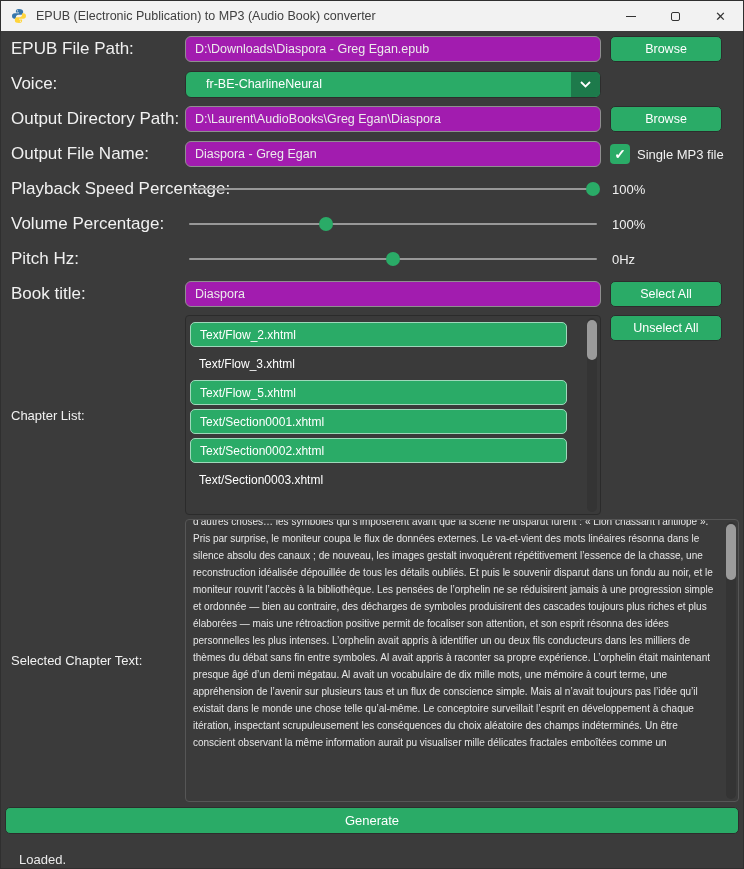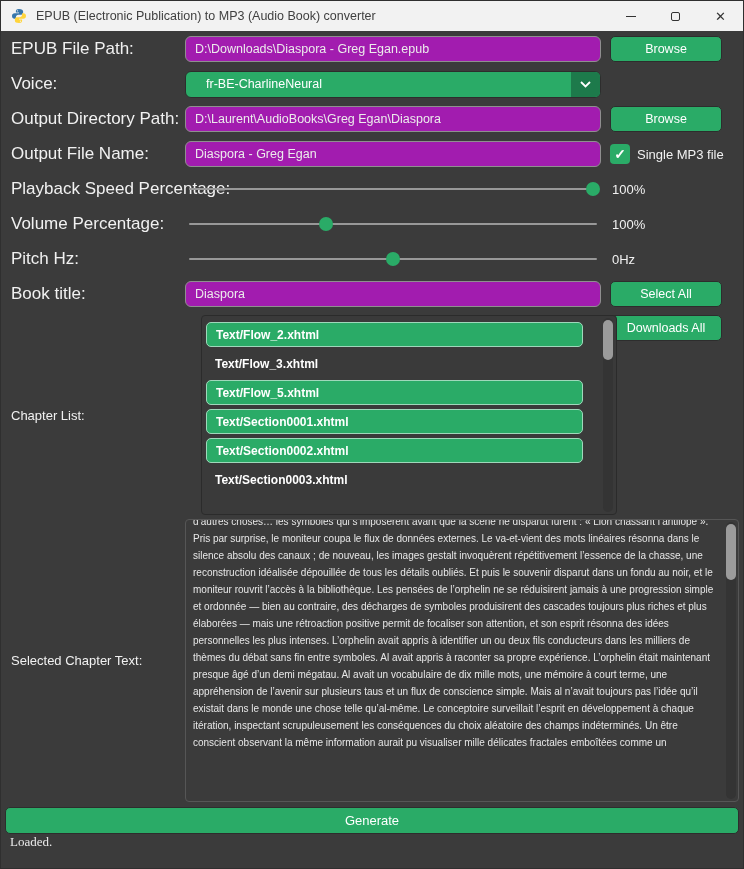--- a/index.html
+++ b/index.html
@@ -113,27 +113,26 @@
   
   .row-list {
     display: grid;
     grid-template-columns: 182px 420px 142px;
     align-items: center;
     height: 200px; flex: 0 0 200px;
     margin-bottom: 4px;
   }
   .listbox {
     position: relative;
-    width: 416px; height: 200px; margin-left: 18px;
+    width: 416px; height: 200px; margin-left: 2px;
     background: #3a3a3a;
     border: 1px solid #2b2b2b;
     border-radius: 4px;
     padding: 2px 32px 2px 3px;
     overflow: hidden;
-    font-weight: bold;
   }
   .list-item {
     height: 25px; margin: 4px 1px;
     border-radius: 5px;
     display: flex; align-items: center;
     padding: 0 9px;
     color: #fff; font-size: 12px;
     white-space: nowrap;
   }
   .list-item.selected { background: var(--accent); border: 1px solid #9fd8bb; }
@@ -169,23 +168,23 @@
     flex: 0 0 27px; height: 27px;
     margin: 5px 4px 0 4px;
     background: var(--accent);
     border: 1px solid #2d2d2d;
     border-radius: 5px;
     color: #fff; font-size: 13px;
     display: flex; align-items: center; justify-content: center;
   }
   .statusbar {
     flex: 0 0 33px; height: 33px;
-    display: flex; align-items: flex-start;
-    padding-left: 9px;
-    color: #eaeaea; font-size: 13px; font-family: Liberation Serif, serif;
+    display: flex; align-items: flex-end;
+    padding-left: 18px;
+    color: #eaeaea; font-size: 13px;
   }
 </style>
 </head>
 <body>
 
 <div class="window">
 
   <div class="titlebar">
     <span class="app-icon">
       <svg viewBox="0 0 16 16" width="16" height="16">
@@ -313,21 +312,21 @@
           <div class="list-item selected">Text/Flow_5.xhtml</div>
           <div class="list-item selected">Text/Section0001.xhtml</div>
           <div class="list-item selected">Text/Section0002.xhtml</div>
           <div class="list-item">Text/Section0003.xhtml</div>
           <div class="vscroll">
             <div class="thumb" style="top:2px;height:40px;"></div>
           </div>
         </div>
       </div>
       <div class="right-cell top">
-        <div class="btn">Downloads All</div>
+        <div class="btn">Unselect All</div>
       </div>
     </div>
 
     <div class="row-text">
       <div class="label" style="padding-left:10px;color:#f1f1f1;font-size:13px;">Selected Chapter Text:</div>
       <div class="textbox">
         <div class="text-inner">d’autres choses… les symboles qui s’imposèrent avant que la scène ne disparût furent : « Lion chassant l’antilope ». Pris par surprise, le moniteur coupa le flux de données externes. Le va-et-vient des mots linéaires résonna dans le silence absolu des canaux ; de nouveau, les images gestalt invoquèrent répétitivement l’essence de la chasse, une reconstruction idéalisée dépouillée de tous les détails oubliés. Et puis le souvenir disparut dans un fondu au noir, et le moniteur rouvrit l’accès à la bibliothèque. Les pensées de l’orphelin ne se réduisirent jamais à une progression simple et ordonnée — bien au contraire, des décharges de symboles produisirent des cascades toujours plus riches et plus élaborées — mais une rétroaction positive permit de focaliser son attention, et son esprit résonna des idées personnelles les plus intenses. L’orphelin avait appris à identifier un ou deux fils conducteurs dans les milliers de thèmes du débat sans fin entre symboles. Al avait appris à raconter sa propre expérience. L’orphelin était maintenant presque âgé d’un demi mégatau. Al avait un vocabulaire de dix mille mots, une mémoire à court terme, une appréhension de l’avenir sur plusieurs taus et un flux de conscience simple. Mais al n’avait toujours pas l’idée qu’il existait dans le monde une chose telle qu’al-même. Le conceptoire surveillait l’esprit en développement à chaque itération, inspectant scrupuleusement les conséquences du choix aléatoire des champs indéterminés. Un être conscient observant la même information aurait pu visualiser mille délicates fractales emboîtées comme un</div>
         <div class="vscroll">
           <div class="thumb" style="top:2px;height:56px;"></div>
         </div>

